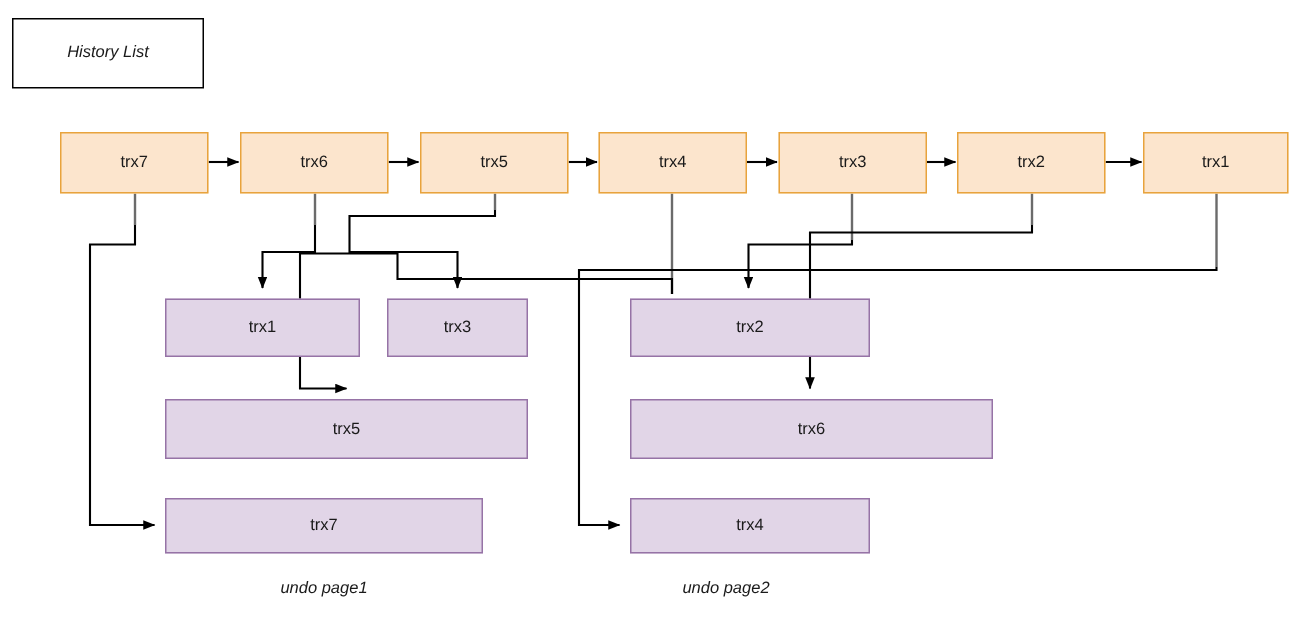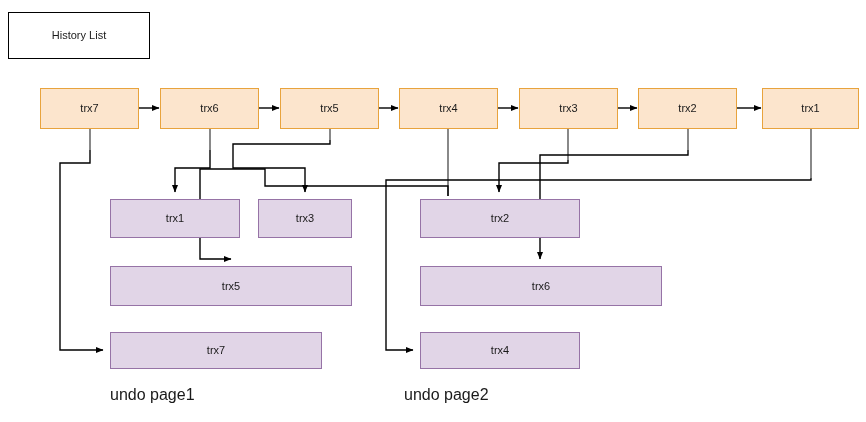--- a/index.html
+++ b/index.html
@@ -45,23 +45,25 @@
   .node.history {
     background: #fce5cd;
     border: 1px solid #e8a33d;
   }
   .node.undo {
     background: #e1d5e7;
     border: 1px solid #9673a6;
   }
   .caption {
     position: absolute;
-    font-size: 16px;
+    font-size: 11px;
     color: #1a1a1a;
+    text-align: center;
     white-space: nowrap;
+    font-style: italic;
   }
 </style>
 </head>
 <body>
 
 <div id="diagram-root">
 
   <svg class="wires" viewBox="0 0 866 422" xmlns="http://www.w3.org/2000/svg">
     <defs>
       <marker id="arrow" markerWidth="9" markerHeight="9" refX="7.5" refY="3.2" orient="auto" markerUnits="userSpaceOnUse">
@@ -99,21 +101,21 @@
       <path d="M 448,196 L 448,186 L 265,186 L 265,169 L 200,169 L 200,259 L 231,259" marker-end="url(#arrow)"></path>
 
       <path d="M 568,160 L 568,163 L 499,163 L 499,192" marker-end="url(#arrow)"></path>
 
       <path d="M 688,150 L 688,155 L 540,155 L 540,259" marker-end="url(#arrow)"></path>
 
       <path d="M 811,178 L 811,180 L 386,180 L 386,350 L 413,350" marker-end="url(#arrow)"></path>
     </g>
   </svg>
 
-  <div class="node legend" style="left:8px; top:12px; width:142px; height:47px;">
+  <div class="node legend" style="left:8px; top:12px; width:128px; height:47px;font-style:italic;">
     <span>History List</span>
   </div>
 
   <div class="node history" style="left:40px; top:88px; width:99px; height:41px;">
     <span>trx7</span>
   </div>
   <div class="node history" style="left:160px; top:88px; width:99px; height:41px;">
     <span>trx6</span>
   </div>
   <div class="node history" style="left:280px; top:88px; width:99px; height:41px;">

